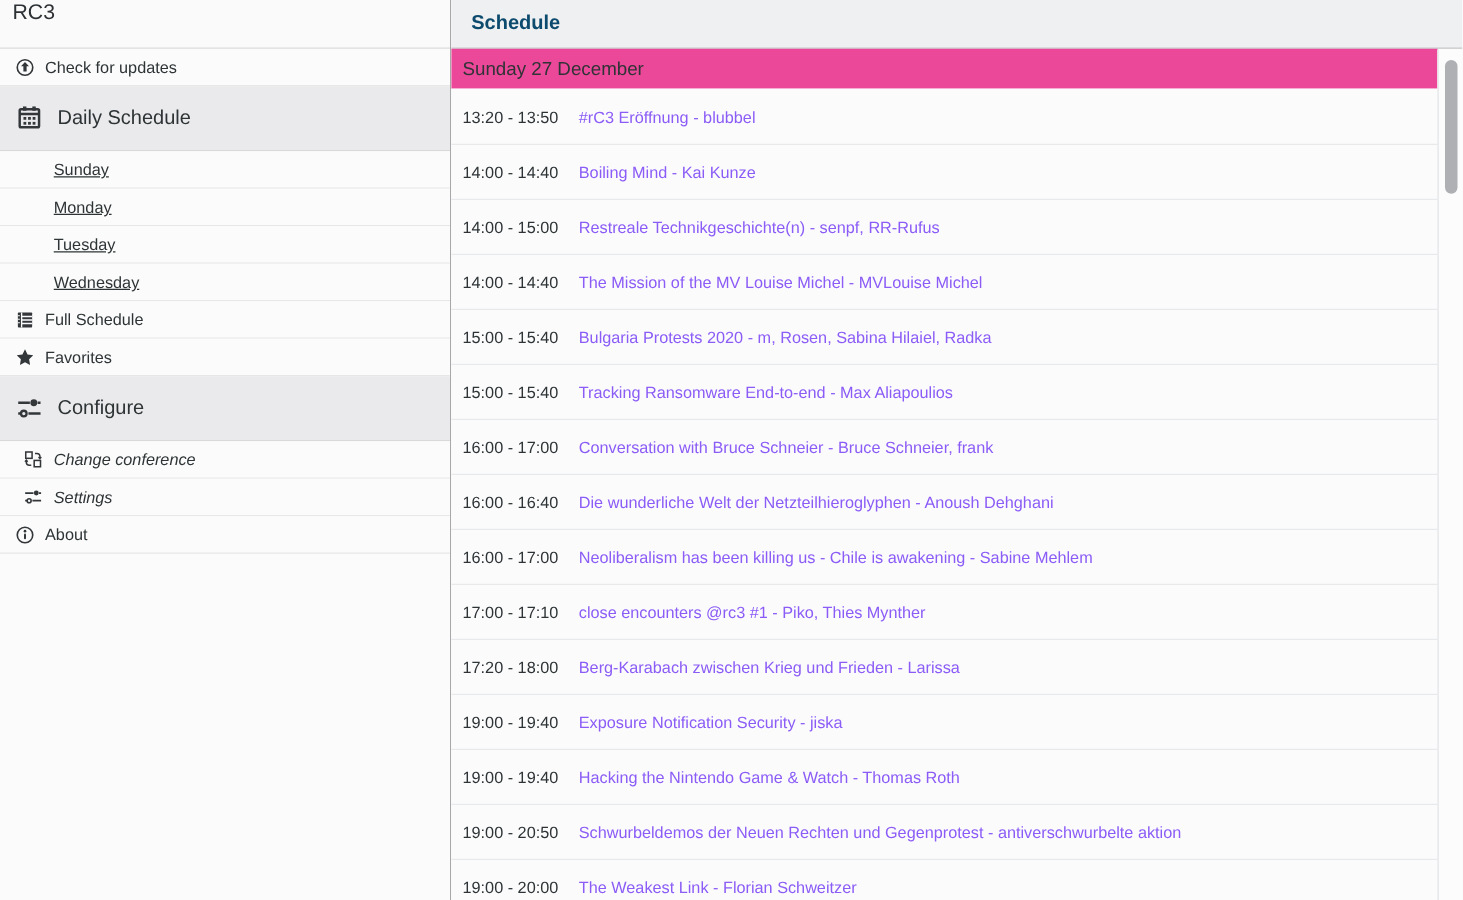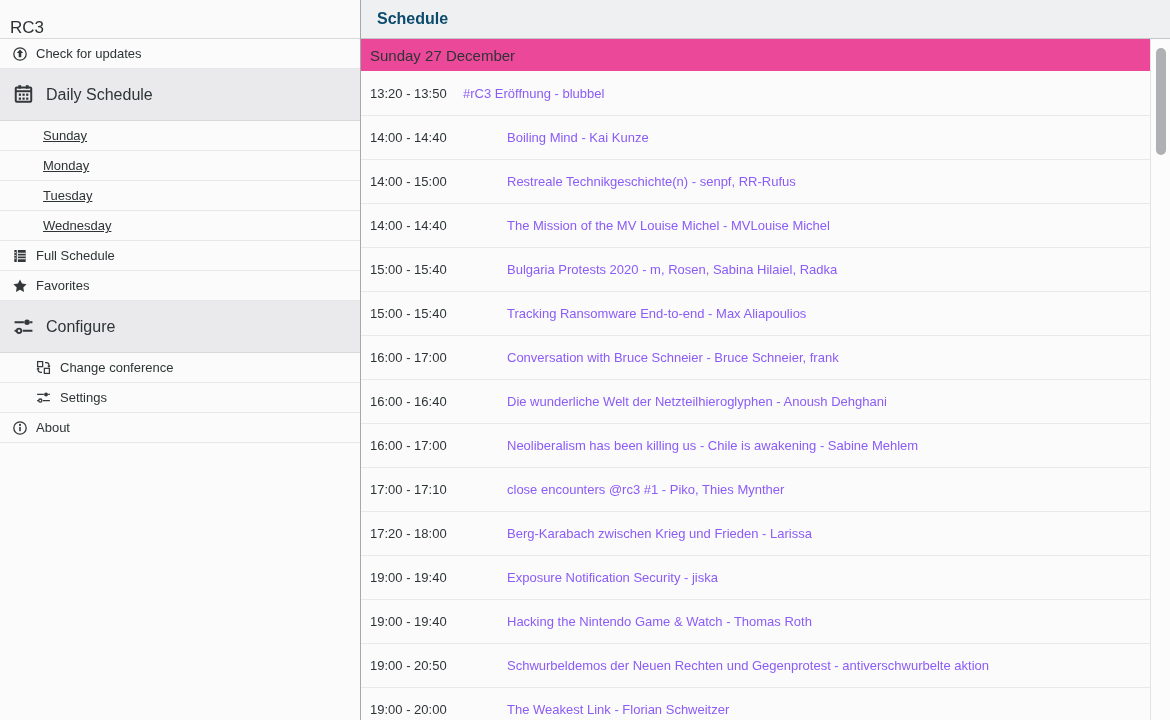--- a/index.html
+++ b/index.html
@@ -16,21 +16,21 @@
   .sidebar {
     width:361px; min-width:361px;
     background:#fbfbfb;
     border-right:1px solid #a8a8a8;
     display:flex; flex-direction:column;
   }
   .sidebar-header {
     height:39px; min-height:39px;
     border-bottom:1px solid #dadada;
     background:#fafafa;
-    display:flex; align-items:flex-end;
+    display:flex; align-items:flex-start;
     padding:0 10px;
     font-size:17px; color:#2d3134;
   }
   .sidebar-nav { flex:1; overflow:hidden; }
   .s-row {
     display:flex; align-items:center;
     height:30px;
     padding-left:12px;
     background:#fbfbfb;
     border-bottom:1px solid #e7e7e7;
@@ -38,21 +38,21 @@
     cursor:default;
   }
   .s-header {
     height:52px;
     padding-left:13px;
     background:#eaeaec;
     border-bottom:1px solid #d9d9d9;
     font-size:16px;
   }
   .s-sub { padding-left:43px;text-decoration:underline; }
-  .s-indent { padding-left:36px; }
+  .s-indent { padding-left:19px;font-style:italic; }
   .s-icon {
     width:16px; height:16px;
     margin-right:8px;
     display:inline-flex; align-items:center; justify-content:center;
     color:#33373a; flex:none;
   }
   .s-icon svg { width:100%; height:100%; display:block; }
   .s-header .s-icon { width:21px; height:21px; margin-right:12px; }
   .s-indent .s-icon { width:15px; height:15px; margin-right:9px; }
   .s-label { white-space:nowrap; }
@@ -75,21 +75,21 @@
     padding-left:9px;
     font-size:15px; color:#2f3336;
   }
   .event-list { margin-right:20px; background:#fbfbfc; }
   .event-row {
     height:44px;
     display:flex; align-items:center;
     padding-left:9px;
     background:#fbfbfc;
   }
-  .event-row + .event-row { border-top:1px solid #e8e9eb;gap:44px; }
+  .event-row + .event-row { border-top:1px solid #e8e9eb; }
   .event-time {
     width:84px; min-width:84px;
     margin-right:9px;
     color:#2e3436;
     white-space:nowrap;
   }
   .event-title { white-space:nowrap; color:#8b5cf6; }
 
   
   .scroll-area {

